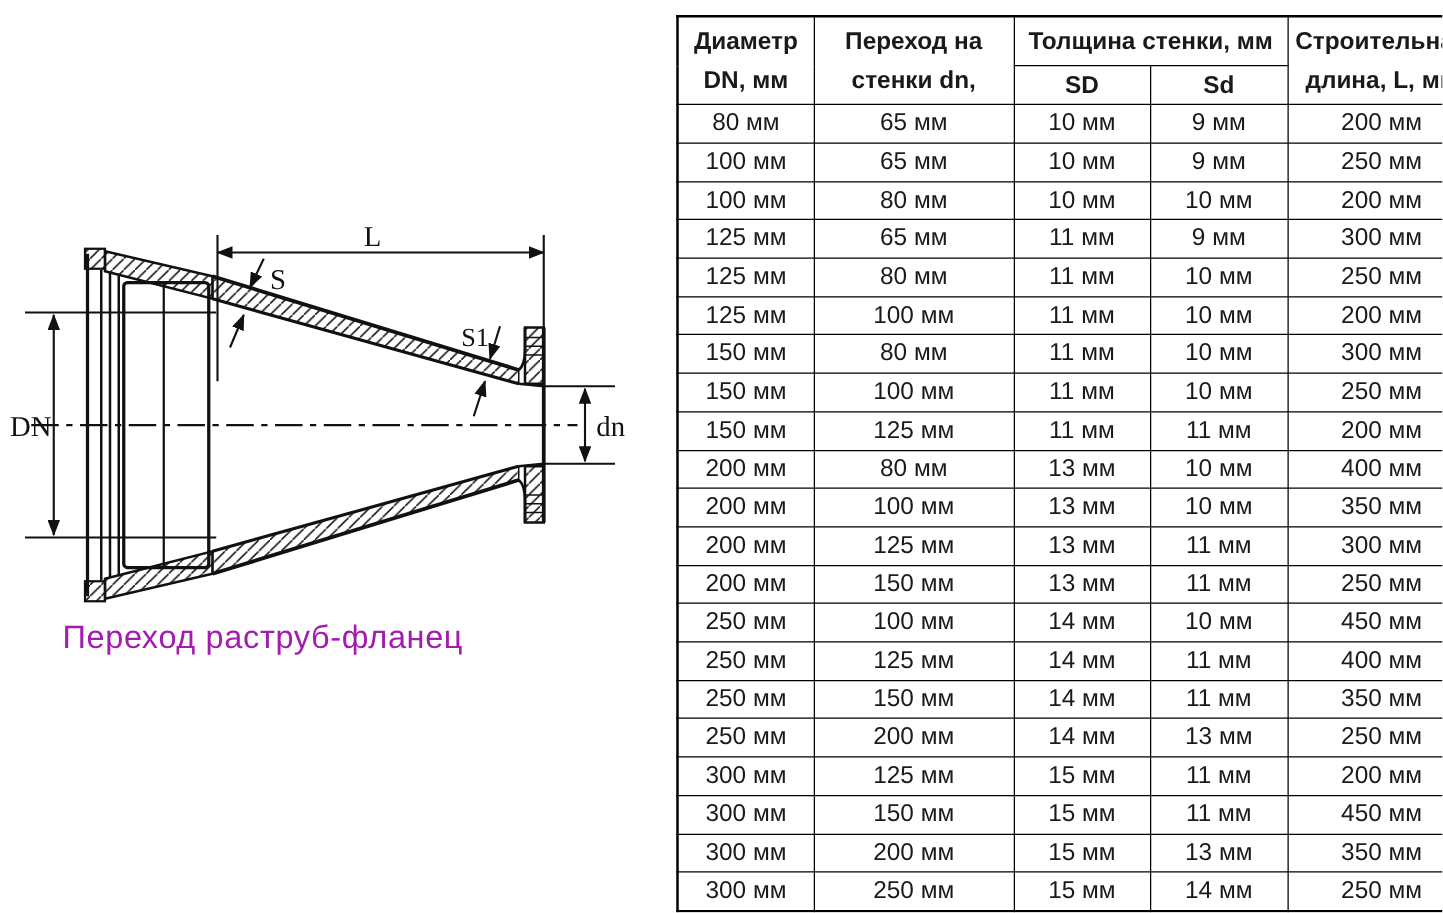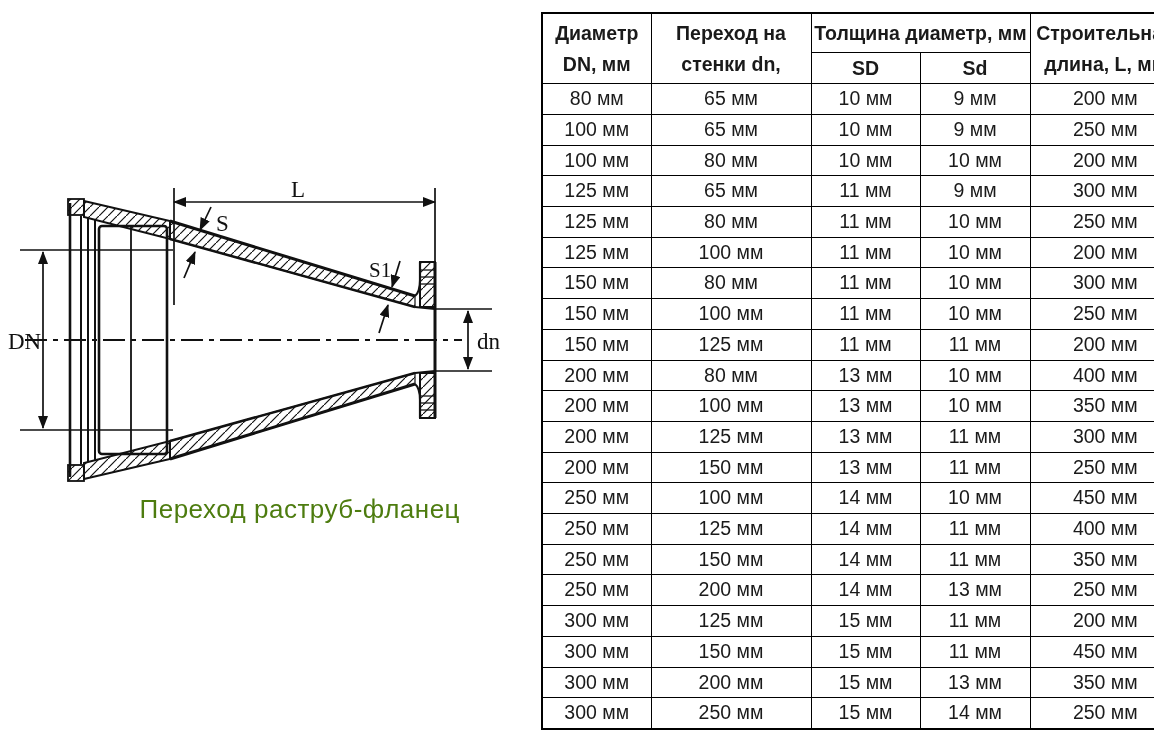--- a/index.html
+++ b/index.html
@@ -10,25 +10,25 @@
     background: #ffffff;
     font-family: "Liberation Sans", sans-serif;
     color: #111111;
     overflow: hidden;
   }
   
   .drawing-svg { position: absolute; left: 0; top: 0; }
   .caption {
     position: absolute;
     left: 50px; top: 494px; width: 410px;
-    text-align: right;
+    text-align: left;
     font-size: 26px;
     font-weight: 400;
     letter-spacing: 0.5px;
-    color: #4d7c0f;
+    color: #a21caf;
   }
   
   .spec-table {
     position: absolute;
     left: 509px; top: 12px;
     width: 639px;
     border-collapse: collapse;
     table-layout: fixed;
     border: 2.5px solid #000;
     font-family: "Liberation Sans", sans-serif;
@@ -157,21 +157,21 @@
       <col style="width:109px">
       <col style="width:110px">
       <col style="width:151px">
     </colgroup>
     <thead>
       <tr>
         <th rowspan="2">Диаметр
 DN, мм</th>
         <th rowspan="2">Переход на
 стенки dn,</th>
-        <th colspan="2">Толщина диаметр, мм</th>
+        <th colspan="2">Толщина стенки, мм</th>
         <th rowspan="2">Строительная
 длина, L, мм</th>
       </tr>
       <tr>
         <th>SD</th>
         <th>Sd</th>
       </tr>
     </thead>
     <tbody>
         <tr>

